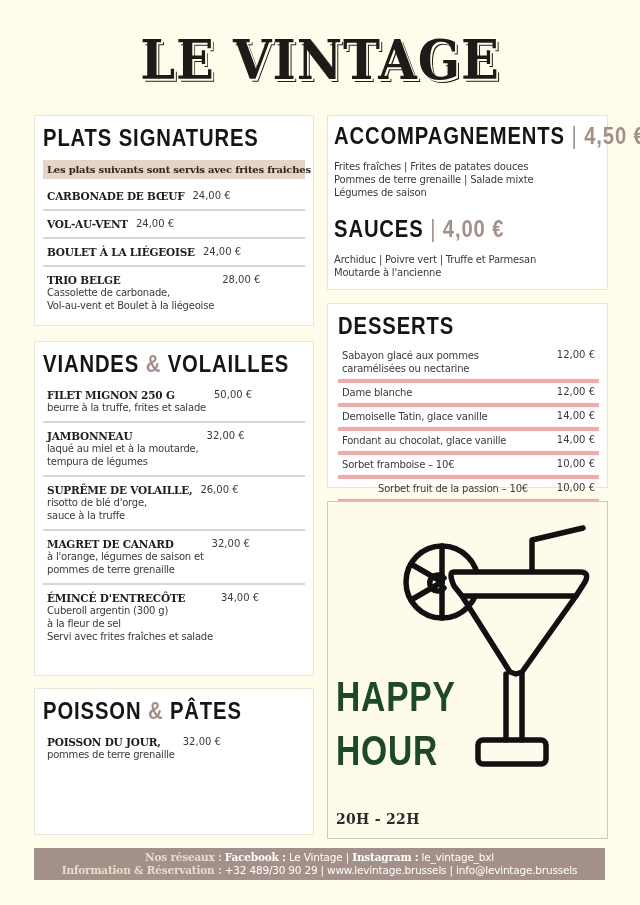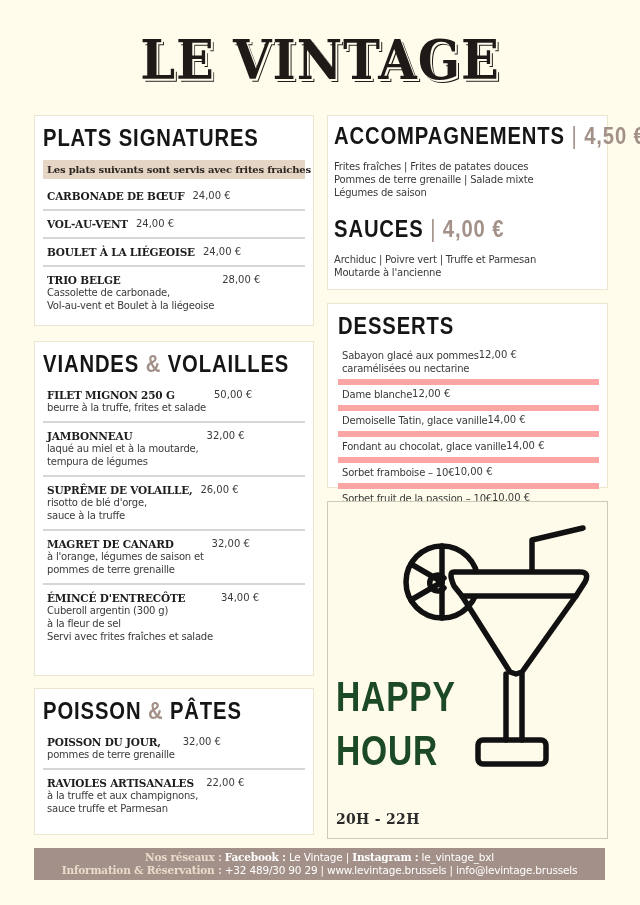--- a/index.html
+++ b/index.html
@@ -33,21 +33,21 @@
   }
 
   .item { display: flex; border-bottom: 2px solid #d6d6d6; padding: 7px 4px 7px 4px; }
   .item:last-child { border-bottom: none; }
   .item-name { font-family: "DejaVu Serif", serif; font-weight: bold; font-size: 10.5px; color: #1d1d1d; letter-spacing: -0.2px; }
   .item-desc { font-family: "DejaVu Sans", sans-serif; font-size: 10px; color: #3a3a3a; line-height: 13px; letter-spacing: -0.2px; }
   .item-price { font-family: "DejaVu Sans", sans-serif; font-size: 10px; color: #3a3a3a; white-space: nowrap; padding-left: 8px; }
 
   .plain-text { font-family: "DejaVu Sans", sans-serif; font-size: 10px; color: #3a3a3a; line-height: 13px; letter-spacing: -0.2px; }
 
-  .dessert { display: flex; border-bottom: 6px solid #fca5a5; padding: 3px 4px 4px 4px; }
+  .dessert { display: flex; justify-content: space-between; border-bottom: 4px solid #fca5a5; padding: 3px 4px 4px 4px; }
   .dessert-name { font-size: 10px; color: #3a3a3a; line-height: 13px; letter-spacing: -0.2px; }
   .dessert-price { font-size: 10px; color: #3a3a3a; white-space: nowrap; }
 
   .happy {
     position: absolute; left: 327px; top: 501px; width: 281px; height: 338px;
     background: #fffbeb; border: 1px solid #cfc9b8;
   }
   .happy-title {
     position: absolute; left: 8px; font-family: "Liberation Sans", sans-serif; font-weight: bold;
     font-size: 42px; color: #1c4a26; transform: scaleX(0.8); transform-origin: left center;
@@ -157,28 +157,20 @@
     <span>POISSON </span><span class="amp">&amp;</span><span> PÂTES</span>
   </div>
   <div id="pp-list">
       <div class="item">
         <div>
           <div class="item-name">POISSON DU JOUR,</div>
           <div class="item-desc" style="white-space: pre-line;">pommes de terre grenaille</div>
         </div>
         <div class="item-price">32,00 €</div>
       </div>
-      <div class="item">
-        <div>
-          <div class="item-name">RAVIOLES ARTISANALES</div>
-          <div class="item-desc" style="white-space: pre-line;">à la truffe et aux champignons,
-sauce truffe et Parmesan</div>
-        </div>
-        <div class="item-price">22,00 €</div>
-      </div>
     </div>
 </div>
 
 <div class="card" style="left:327px; top:115px; width:281px; height:175px; padding:6px 6px 0 6px;">
   <div class="card-title">
     <span>ACCOMPAGNEMENTS</span>
     <span class="sep">|</span>
     <span class="price">4,50 €</span>
   </div>
   <div id="acc-lines" style="margin-top:10px;">
@@ -215,21 +207,21 @@
       </div>
       <div class="dessert">
         <div class="dessert-name" style="white-space: pre-line;">Fondant au chocolat, glace vanille</div>
         <div class="dessert-price">14,00 €</div>
       </div>
       <div class="dessert">
         <div class="dessert-name" style="white-space: pre-line;">Sorbet framboise – 10€</div>
         <div class="dessert-price">10,00 €</div>
       </div>
       <div class="dessert">
-        <div class="dessert-name" style="white-space: pre-line;">Sorbet fruit de la passion – 10€</div>
+        <div class="dessert-name" style="white-space: pre-line; margin-left: 36px;">Sorbet fruit de la passion – 10€</div>
         <div class="dessert-price">10,00 €</div>
       </div>
     </div>
 </div>
 
 <div class="happy">
   <svg width="200" height="260" viewBox="0 0 200 260" style="position:absolute; left:68px; top:8px;" fill="none" stroke="#111" stroke-width="5.5" stroke-linecap="round" stroke-linejoin="round">
 
     <circle cx="46" cy="72" r="36"></circle>
     <line x1="46" y1="36" x2="46" y2="108"></line>

